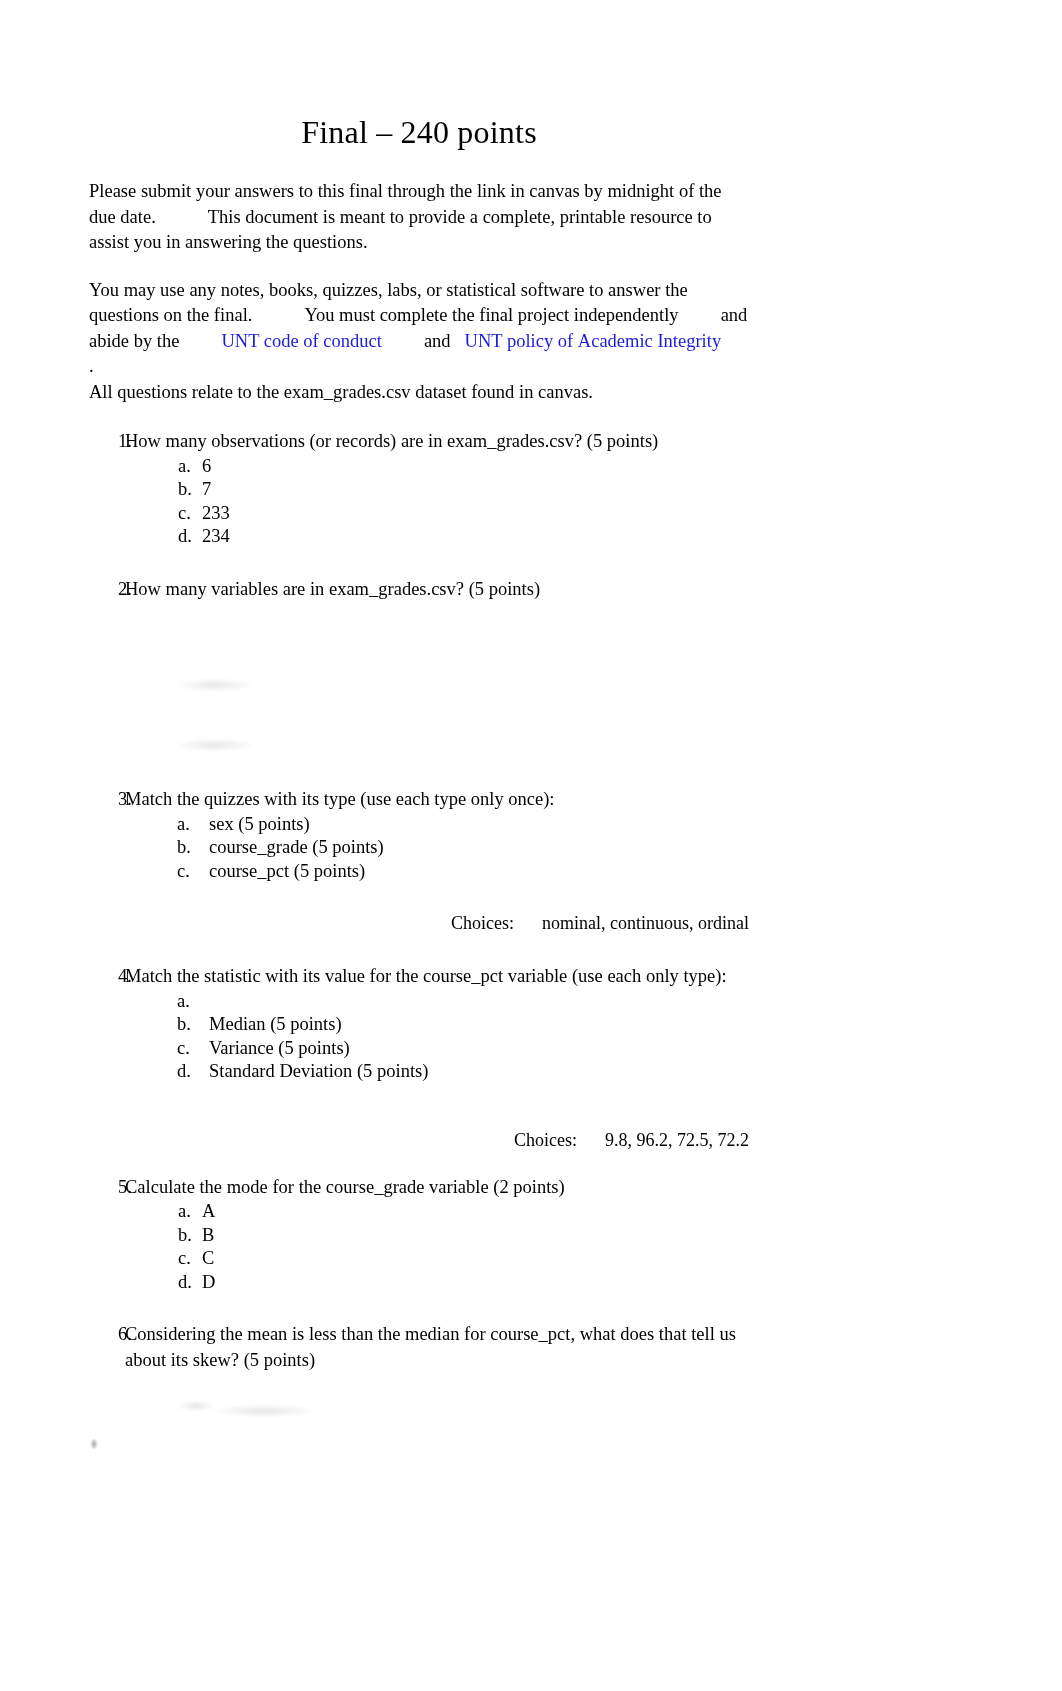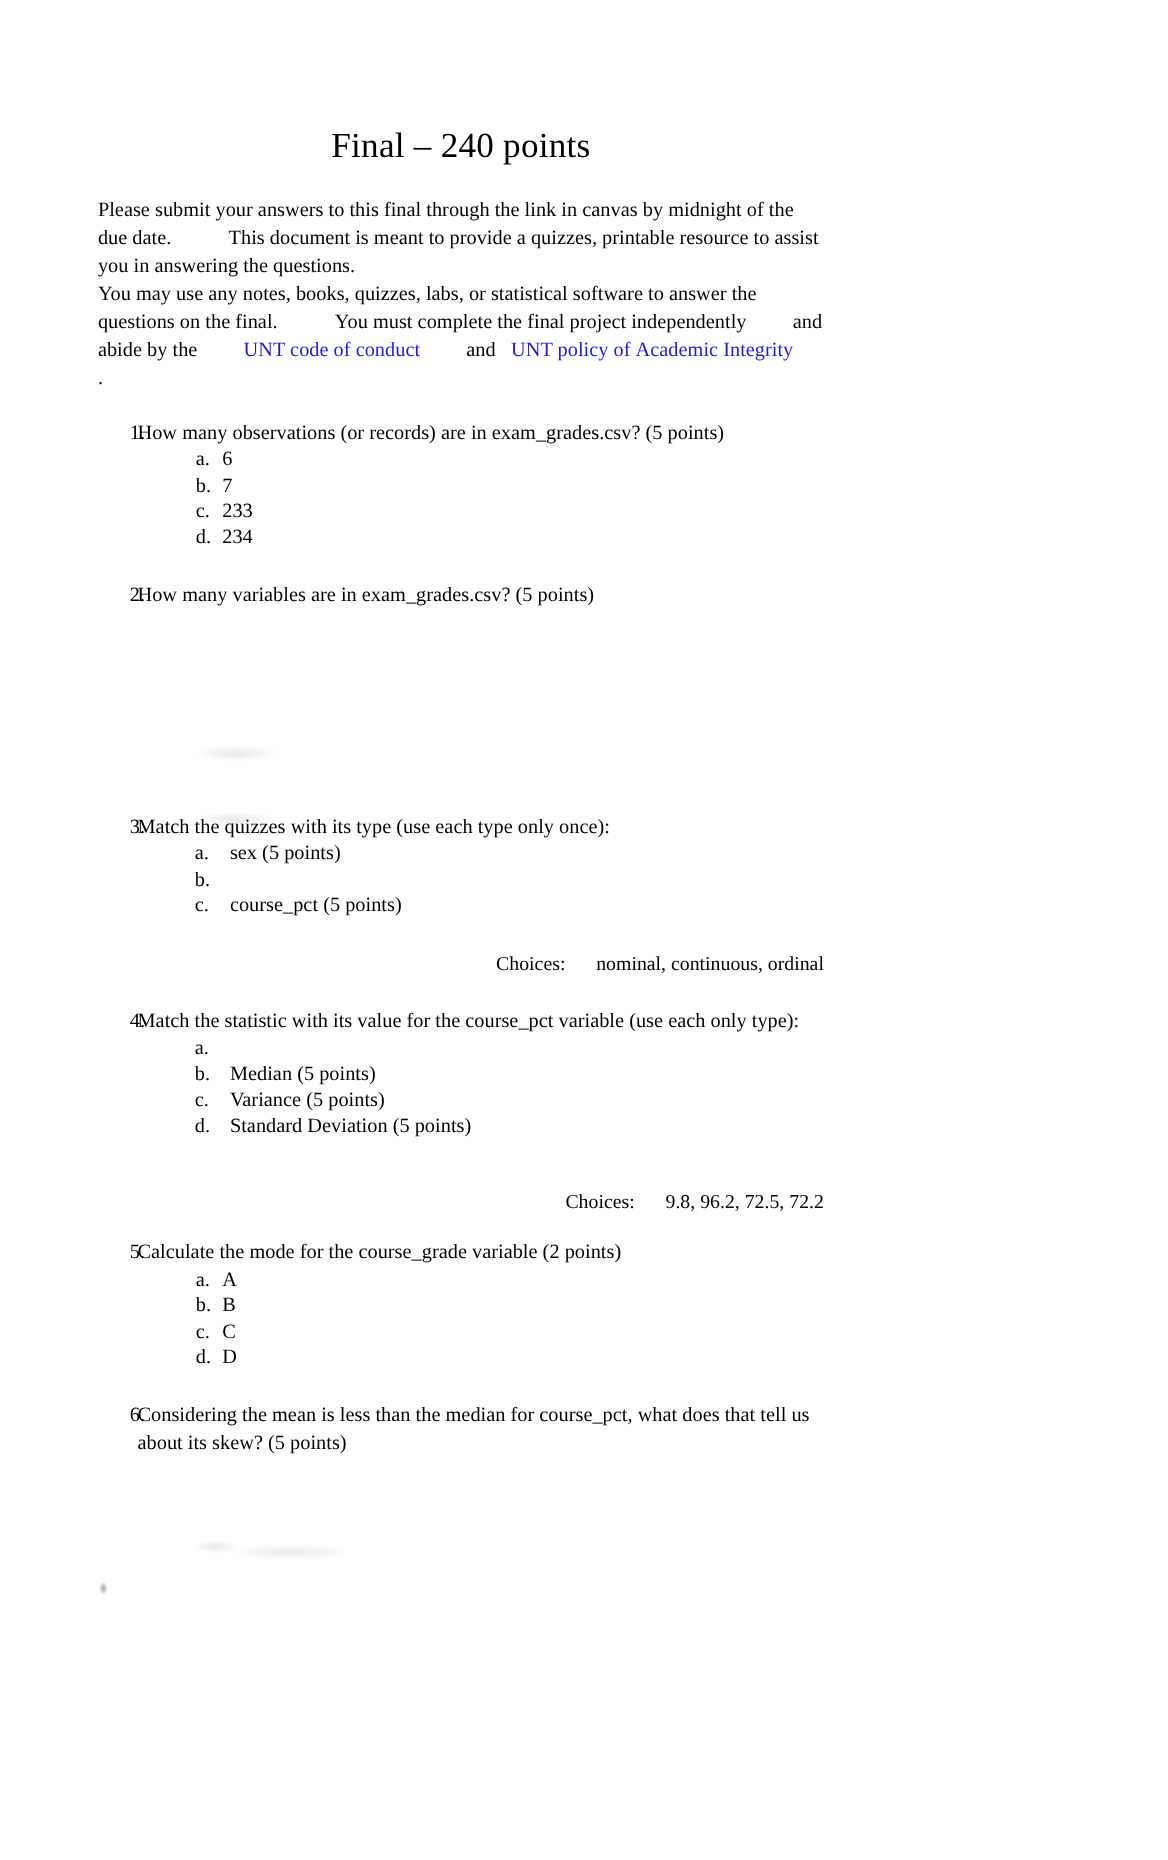--- a/index.html
+++ b/index.html
@@ -35,21 +35,21 @@
     font-weight: normal;
     letter-spacing: 0.2px;
   }
   .para {
     font-size: 18.5px;
     line-height: 25.5px;
     margin: 0;
     text-align: left;
   }
   .para-intro { margin-top: 28px; }
-  .para-policy { }
+  .para-policy { margin-top: 22px; }
   .para-dataset { margin-top: 0px; }
 
   .gap-wide { display: inline-block; width: 52px; }
   .gap-med  { display: inline-block; width: 42px; }
   .gap-sm   { display: inline-block; width: 26px; }
   .gap-xs   { display: inline-block; width: 14px; }
 
   a.doclink, .doclink {
     color: #1b1bdd;
     text-decoration: none;
@@ -164,31 +164,32 @@
 <body>
 
 <div class="page">
 
   <div class="content">
 
     <h1 class="doc-title">Final – 240 points</h1>
 
     <p class="para para-intro">
       <span>Please submit your answers to this final through the link in canvas by midnight</span>
-      <span>of the due date.</span><span class="gap-wide"></span><span>This document is meant to provide a quizzes, printable</span>
+      <span>of the due date.</span><span class="gap-wide"></span><span>This document is meant to provide a complete, printable</span>
       <span>resource to assist you in answering the questions.</span>
     </p>
 
     <p class="para para-policy">
       <span>You may use any notes, books, quizzes, labs, or statistical software to answer</span>
       <span>the questions on the final.</span><span class="gap-wide"></span><span>You must complete the final project</span>
       <span>independently</span><span class="gap-med"></span><span>and abide by the</span><span class="gap-med"></span><span class="linkwrap"><a class="doclink" href="#">UNT code of conduct</a></span><span class="gap-med"></span><span>and</span><span class="gap-xs"></span><span class="linkwrap"><a class="doclink" href="#">UNT policy of</a></span>
       <span class="linkwrap"><a class="doclink" href="#">Academic Integrity</a></span><span class="gap-sm"></span><span>.</span>
     </p>
 
+    <p class="para para-dataset">All questions relate to the exam_grades.csv dataset found in canvas.</p>
 
     <ol class="qlist">
 
       <li class="q-item">
         <div class="spacer-small"></div>
         <div class="q-row">
           <span class="q-num">1.</span>
           <span class="q-text">How many observations (or records) are in exam_grades.csv? (5 points)</span>
         </div>
         <ol class="sublist">
@@ -226,20 +227,21 @@
           <span class="q-num">3.</span>
           <span class="q-text">Match the quizzes with its type (use each type only once):</span>
         </div>
         <ol class="sublist">
           <li class="sub-row">
             <span class="sub-letter wide">a.</span>
             <span class="sub-text">sex (5 points)</span>
           </li>
           <li class="sub-row">
             <span class="sub-letter wide">b.</span>
+            <span class="sub-text">course_grade (5 points)</span>
           </li>
           <li class="sub-row">
             <span class="sub-letter wide">c.</span>
             <span class="sub-text">course_pct (5 points)</span>
           </li>
         </ol>
         <div class="spacer-choices"></div>
         <div class="choices-row">
           <span class="choices-label">Choices:</span>
           <span class="choices-values">nominal, continuous, ordinal</span>

